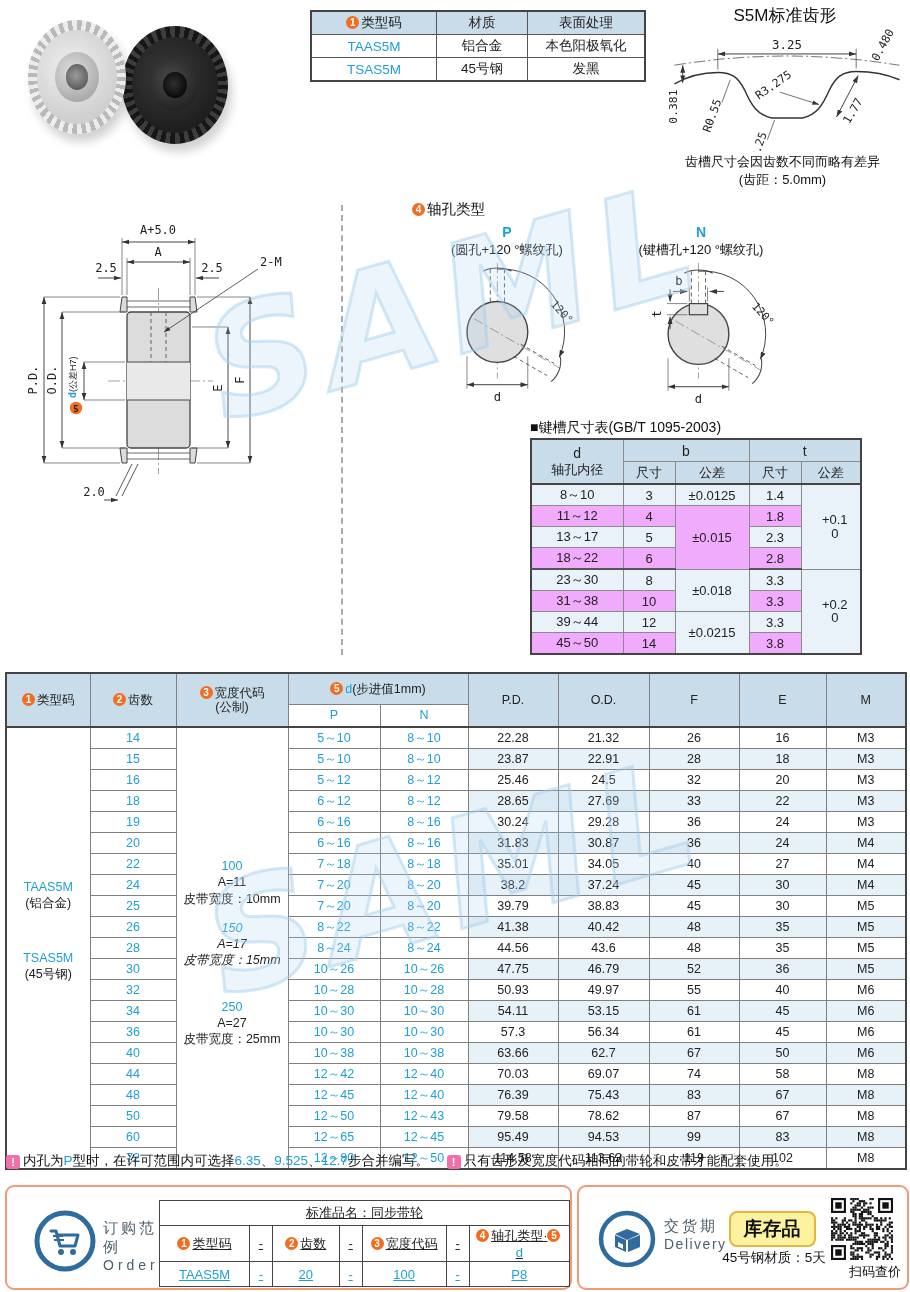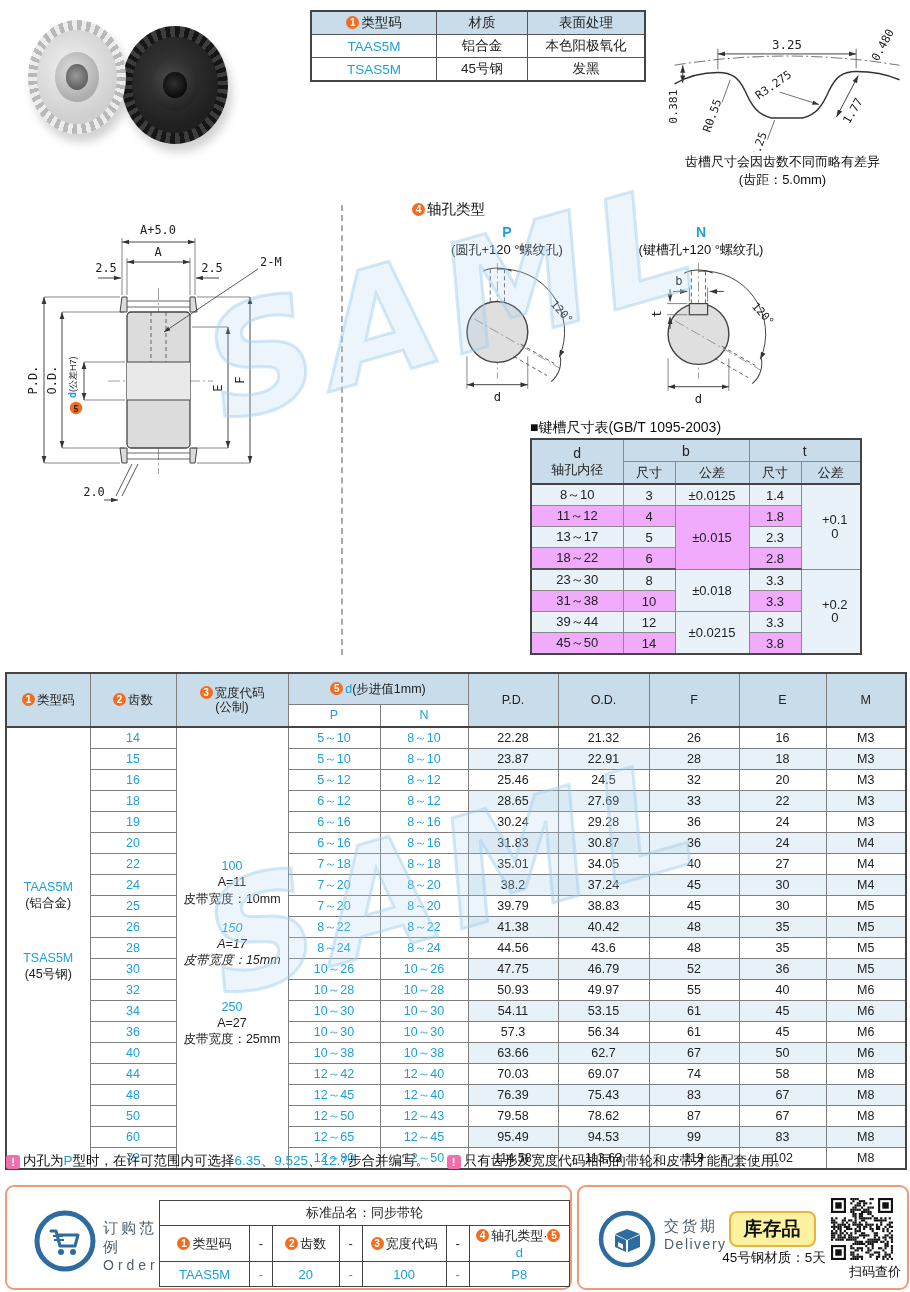--- a/index.html
+++ b/index.html
@@ -75,21 +75,21 @@
   .wc-0{top:35%;} .wc-1{top:49%;font-style:italic;} .wc-2{top:67%;}
 
   
   .footnotes{font-size:13.5px;color:#111;white-space:nowrap;}
 
   
   .bbox{position:absolute;border:2px solid #f09a78;border-radius:9px;background:#fff;}
   .glabel-cn{font-size:15px;letter-spacing:3px;color:#4d5f6b;}
   .glabel-en{font-size:14px;letter-spacing:4px;color:#4d5f6b;}
   .order-table{border-collapse:collapse;font-size:13px;border:1.5px solid #444;}
-  .order-table td{border:1px solid #444;text-align:center;padding:1px 5px;height:22px;}
+  .order-table td{border:1px solid #444;text-align:center;padding:1px 5px;height:22px;text-decoration:underline;}
   .order-note{font-size:12.5px;color:#111;white-space:nowrap;}
   .badge{display:inline-block;background:#fcf2a0;border:2px solid #e8b43c;border-radius:8px;
          padding:3px 13px;font-size:19px;font-weight:bold;color:#111;}
   .lead-time{font-size:13.5px;color:#111;}
   .qr-cap{font-size:13px;color:#111;text-align:center;}
 </style>
 </head>
 <body>
 
 <div class="page">
@@ -131,20 +131,21 @@
       <td>本色阳极氧化</td>
     </tr>
     <tr>
       <td class="blue">TSAS5M</td>
       <td>45号钢</td>
       <td>发黑</td>
     </tr>
   </tbody>
     </table>
 
+  <div class="tooth-title abs" style="left:660px;top:4px;width:250px;">S5M标准齿形</div>
   <svg class="abs" style="left:668px;top:24px;" width="238" height="128" viewBox="0 0 230 124">
     <path d="M6,40 Q115,22 224,40" fill="none" stroke="#777" stroke-width="1" stroke-dasharray="11 3 2 3"></path>
     <path d="M6,58 C20,50 34,47 48,47 C62,47 68,52 74,64 C80,78 86,88 100,91 L130,91 C144,88 150,78 156,64 C162,52 168,46 182,46 C196,46 210,48 224,54" fill="none" stroke="#333" stroke-width="1.4"></path>
     <line x1="48" y1="44" x2="48" y2="24" stroke="#555" stroke-width="0.8"></line>
     <line x1="182" y1="43" x2="182" y2="24" stroke="#555" stroke-width="0.8"></line>
     <line x1="48" y1="29" x2="182" y2="29" stroke="#333" stroke-width="0.9" marker-start="url(#arr)" marker-end="url(#arr)"></line>
     <text x="115" y="24" font-size="12" text-anchor="middle">3.25</text>
     <text x="211" y="22" font-size="11" text-anchor="middle" transform="rotate(-62 211 22)">0.480</text>
     <line x1="14" y1="40" x2="14" y2="57" stroke="#333" stroke-width="0.9" marker-start="url(#arr)" marker-end="url(#arr)"></line>
     <text x="8" y="80" font-size="11" text-anchor="middle" transform="rotate(-90 8 80)">0.381</text>

